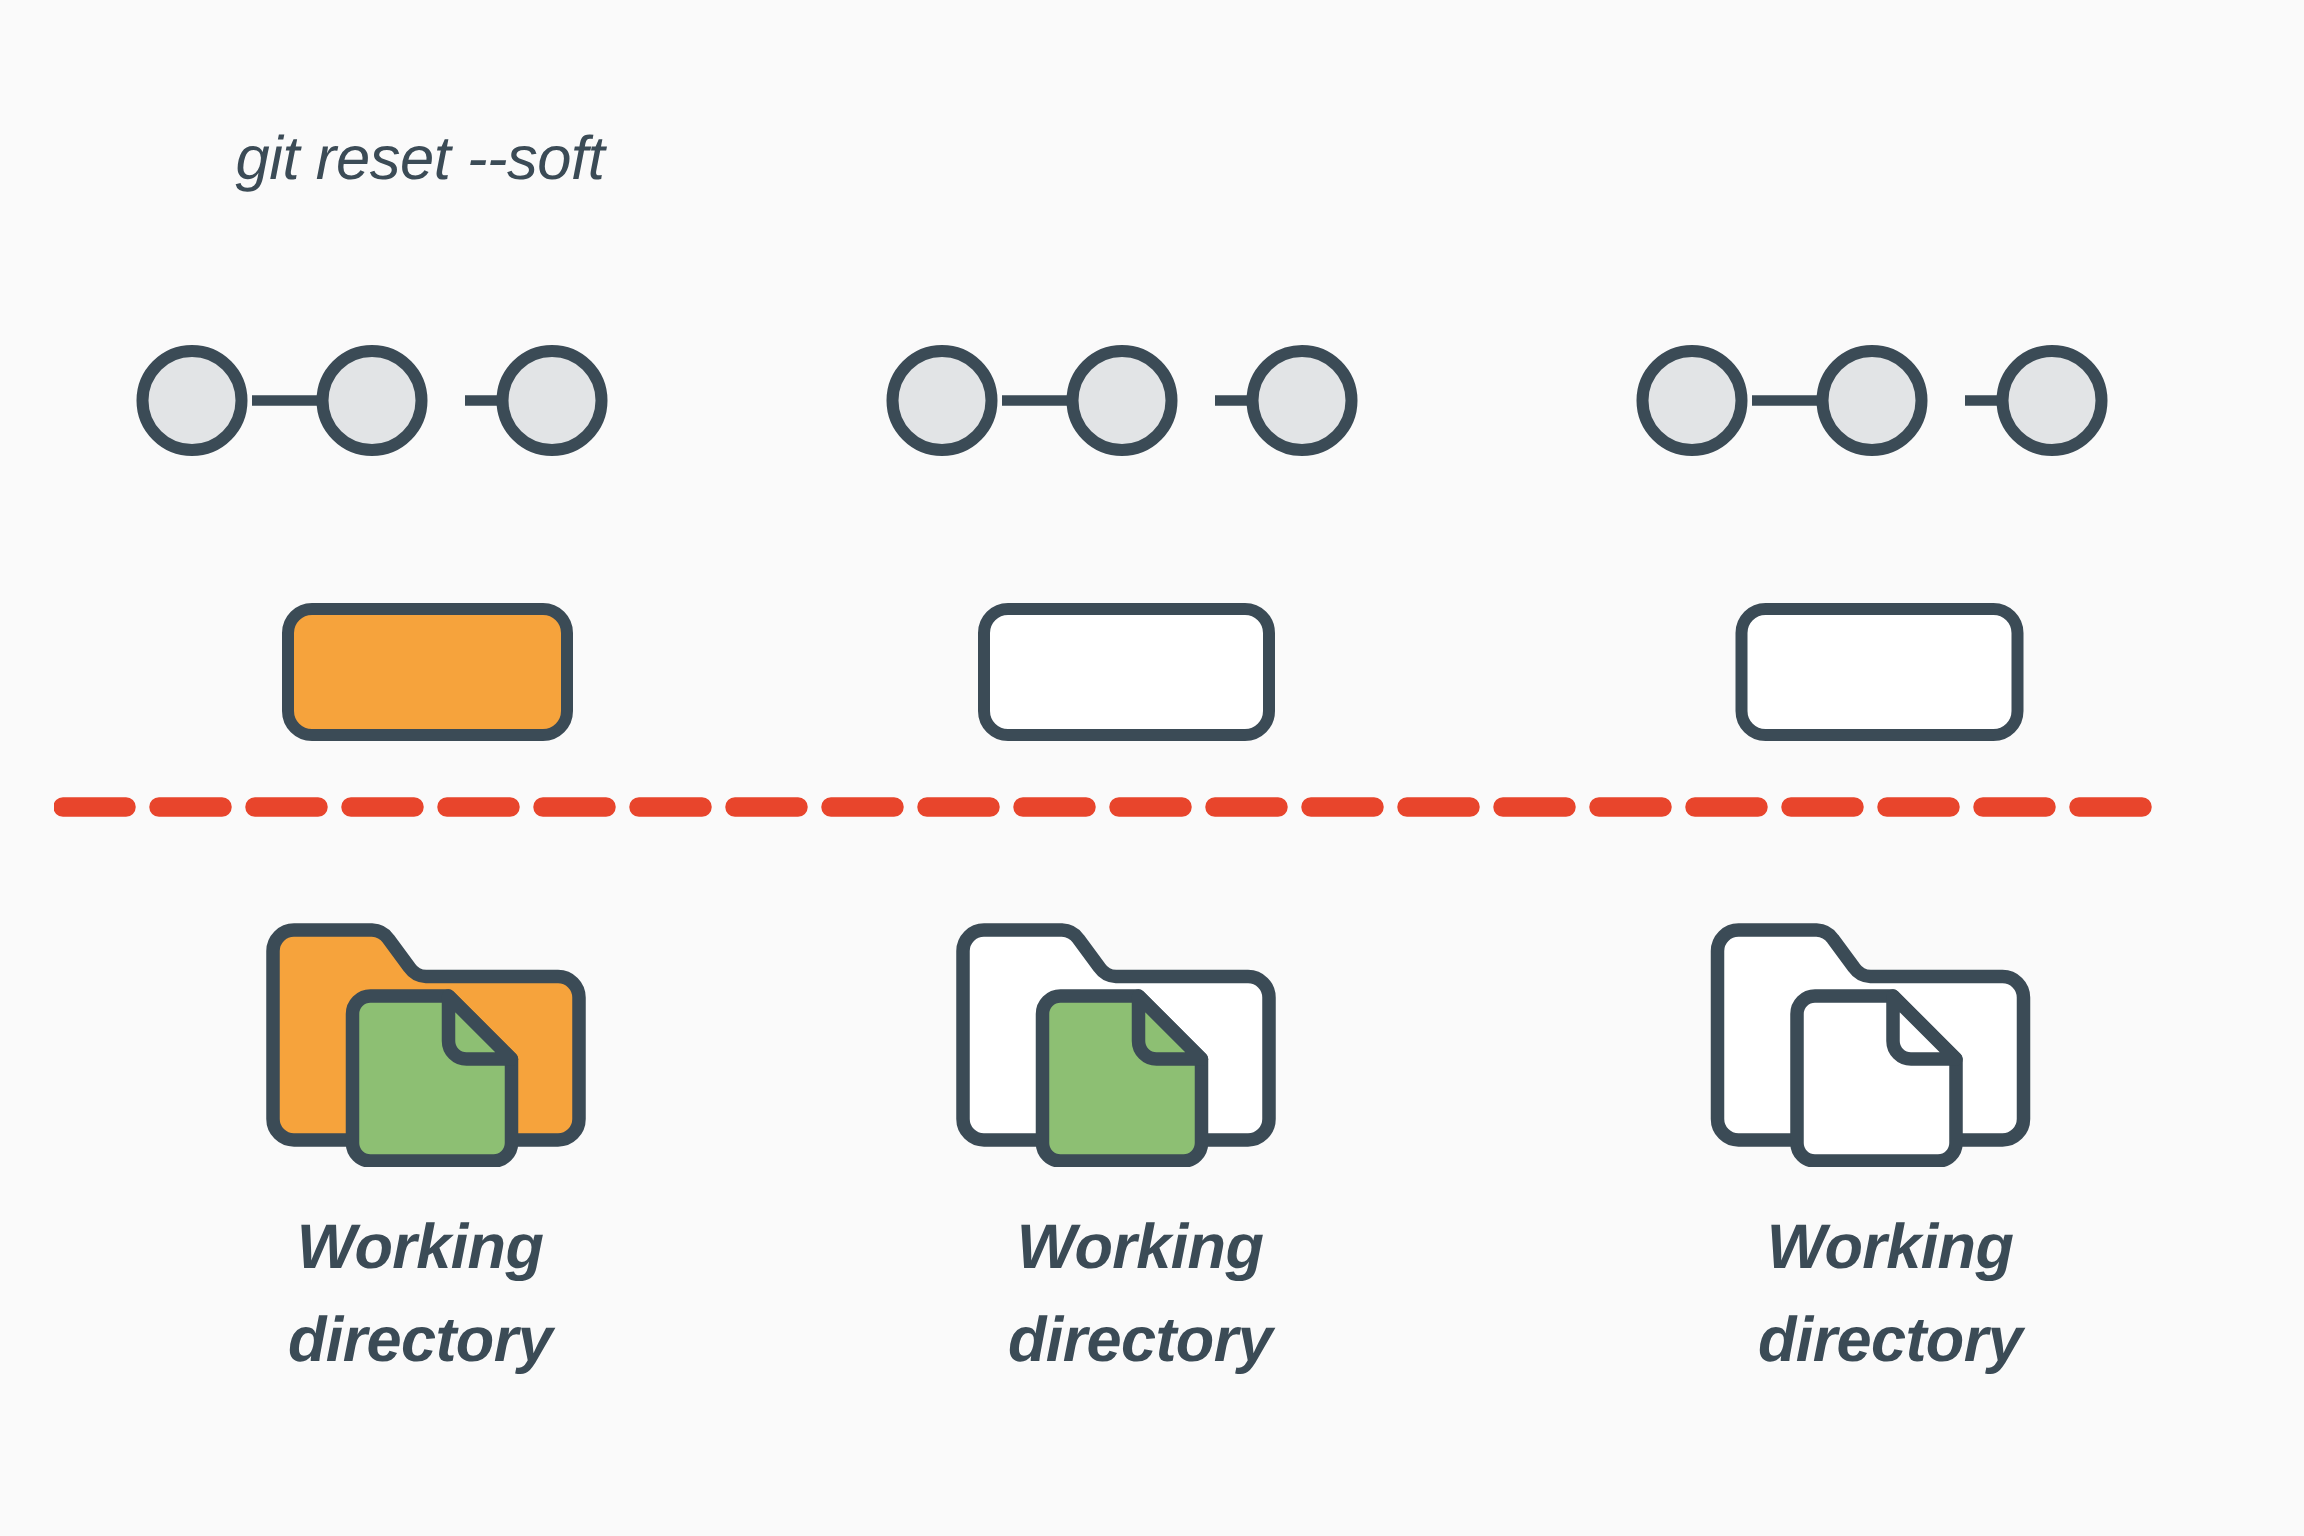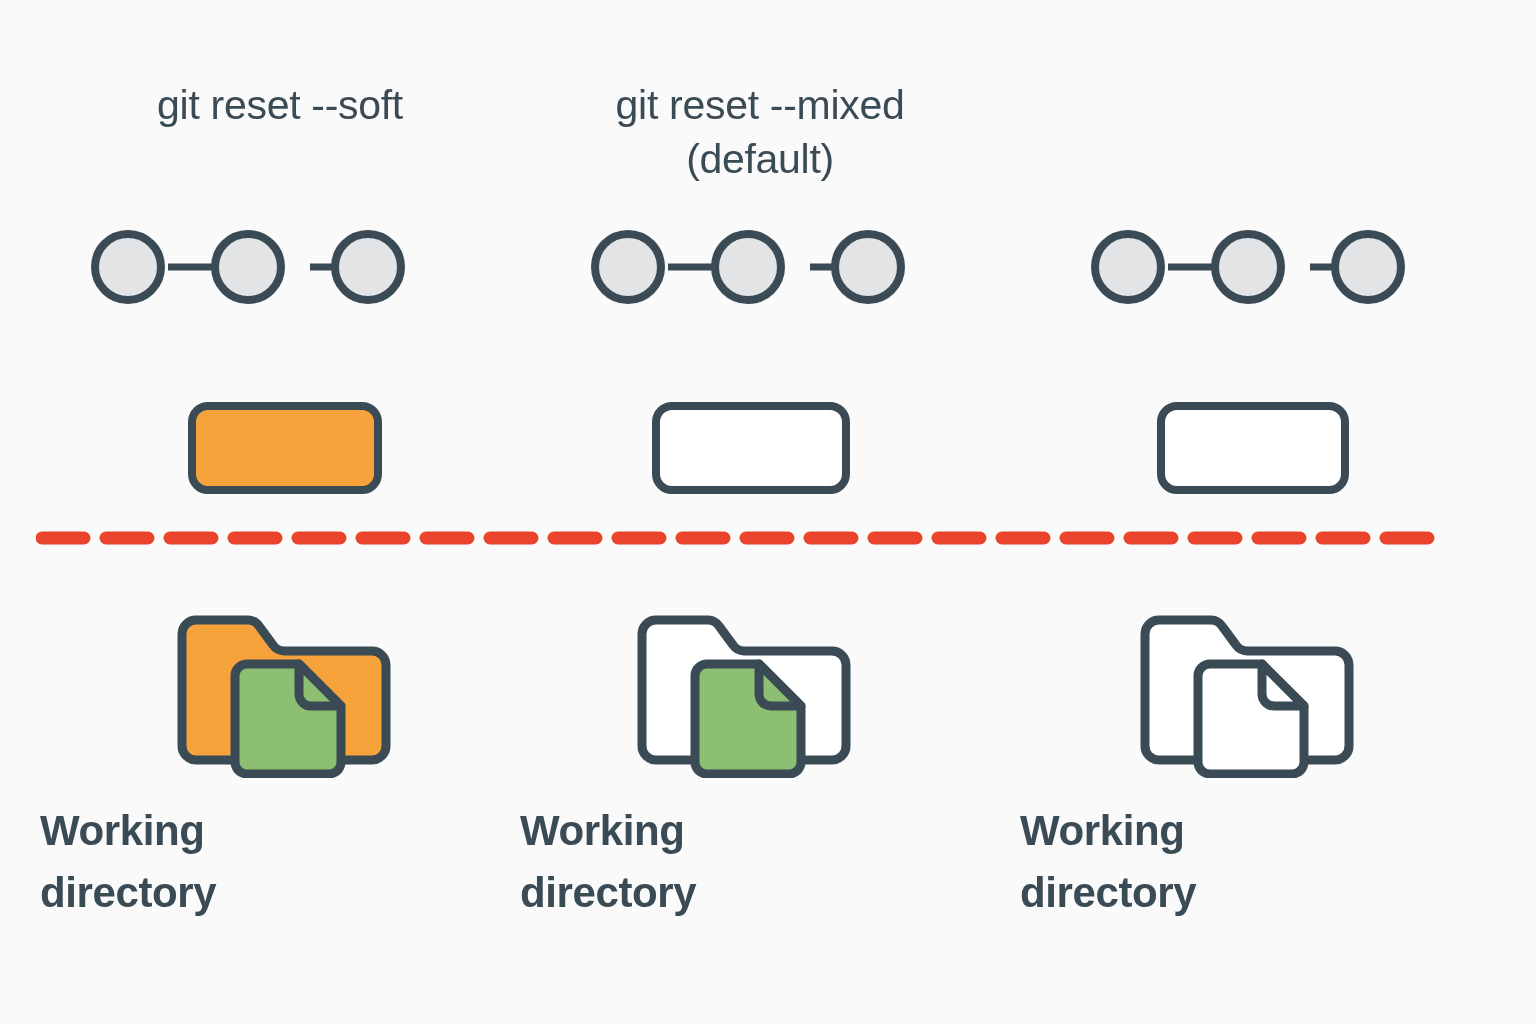--- a/index.html
+++ b/index.html
@@ -19,20 +19,21 @@
     position: relative;
     width: 1536px;
     height: 1024px;
   }
 
   .column {
     position: absolute;
     top: 0;
     width: 480px;
     height: 1024px;
+    font-style: italic;
   }
   .col-0 { left: 40px; }
   .col-1 { left: 520px; }
   .col-2 { left: 1020px; }
 
   .col-title {
     position: absolute;
     top: 78px;
     left: 0;
     width: 480px;
@@ -66,21 +67,21 @@
     left: 0;
     width: 480px;
     height: 180px;
   }
 
   .workdir-label {
     position: absolute;
     top: 800px;
     left: 0;
     width: 480px;
-    text-align: left;
+    text-align: center;
     font-size: 42px;
     line-height: 1.48;
     font-weight: bold;
     color: #3b4b56;
     letter-spacing: -0.4px;
     white-space: pre-line;
   }
   .col-0 .workdir-label { padding-right: 14px; }
   .col-1 .workdir-label { padding-right: 8px; }
   .col-2 .workdir-label { padding-right: 10px; }
@@ -129,22 +130,20 @@
         <path d="M 259 66 v 30 a 12 12 0 0 0 12 12 h 30 z" fill="#8dbf73" stroke="#3b4b56" stroke-width="9" stroke-linejoin="round"></path>
       </svg>
     </div>
 
     <div class="workdir-label">Working
 directory</div>
   </div>
 
   <div class="column col-1">
 
-    <div class="col-title">git reset --mixed
-(default)</div>
 
     <div class="commit-graph">
       <svg width="480" height="90" viewBox="0 0 480 90">
         <g stroke="#3b4b56" stroke-width="7" fill="none">
           <line x1="148" y1="45" x2="250" y2="45"></line>
           <line x1="290" y1="45" x2="370" y2="45"></line>
         </g>
         <circle cx="108" cy="45" r="33" fill="#e2e4e6" stroke="#3b4b56" stroke-width="8"></circle>
         <circle cx="228" cy="45" r="33" fill="#e2e4e6" stroke="#3b4b56" stroke-width="8"></circle>
         <circle cx="348" cy="45" r="33" fill="#e2e4e6" stroke="#3b4b56" stroke-width="8"></circle>

